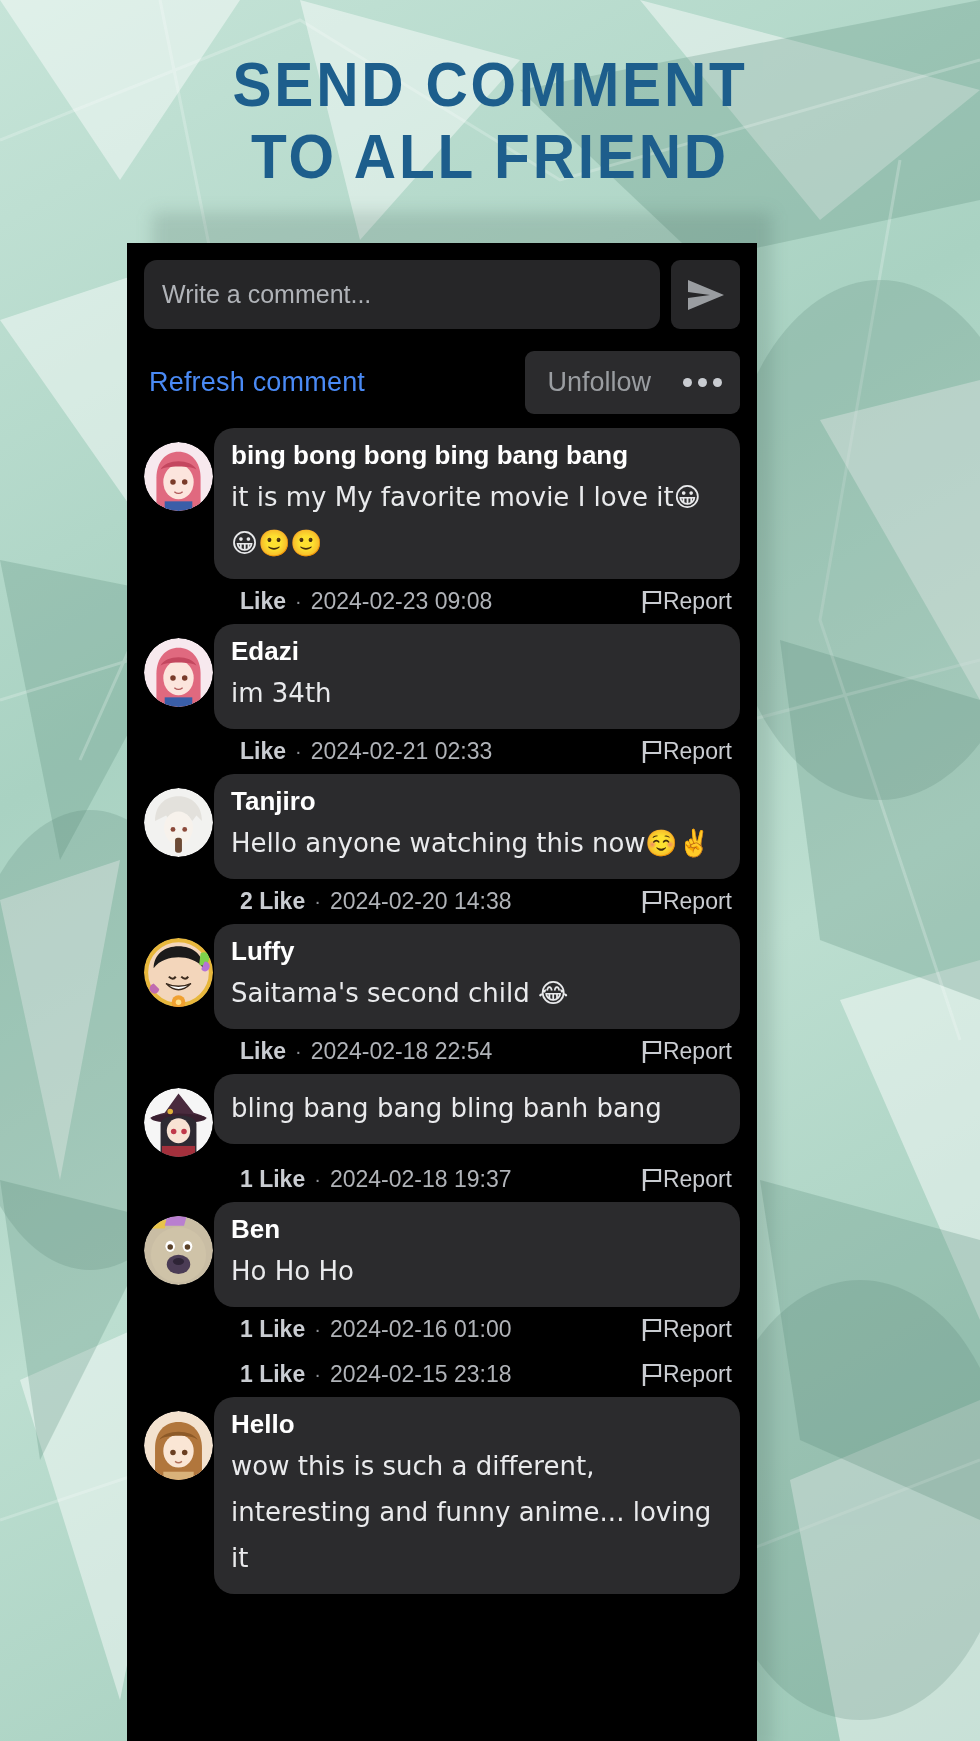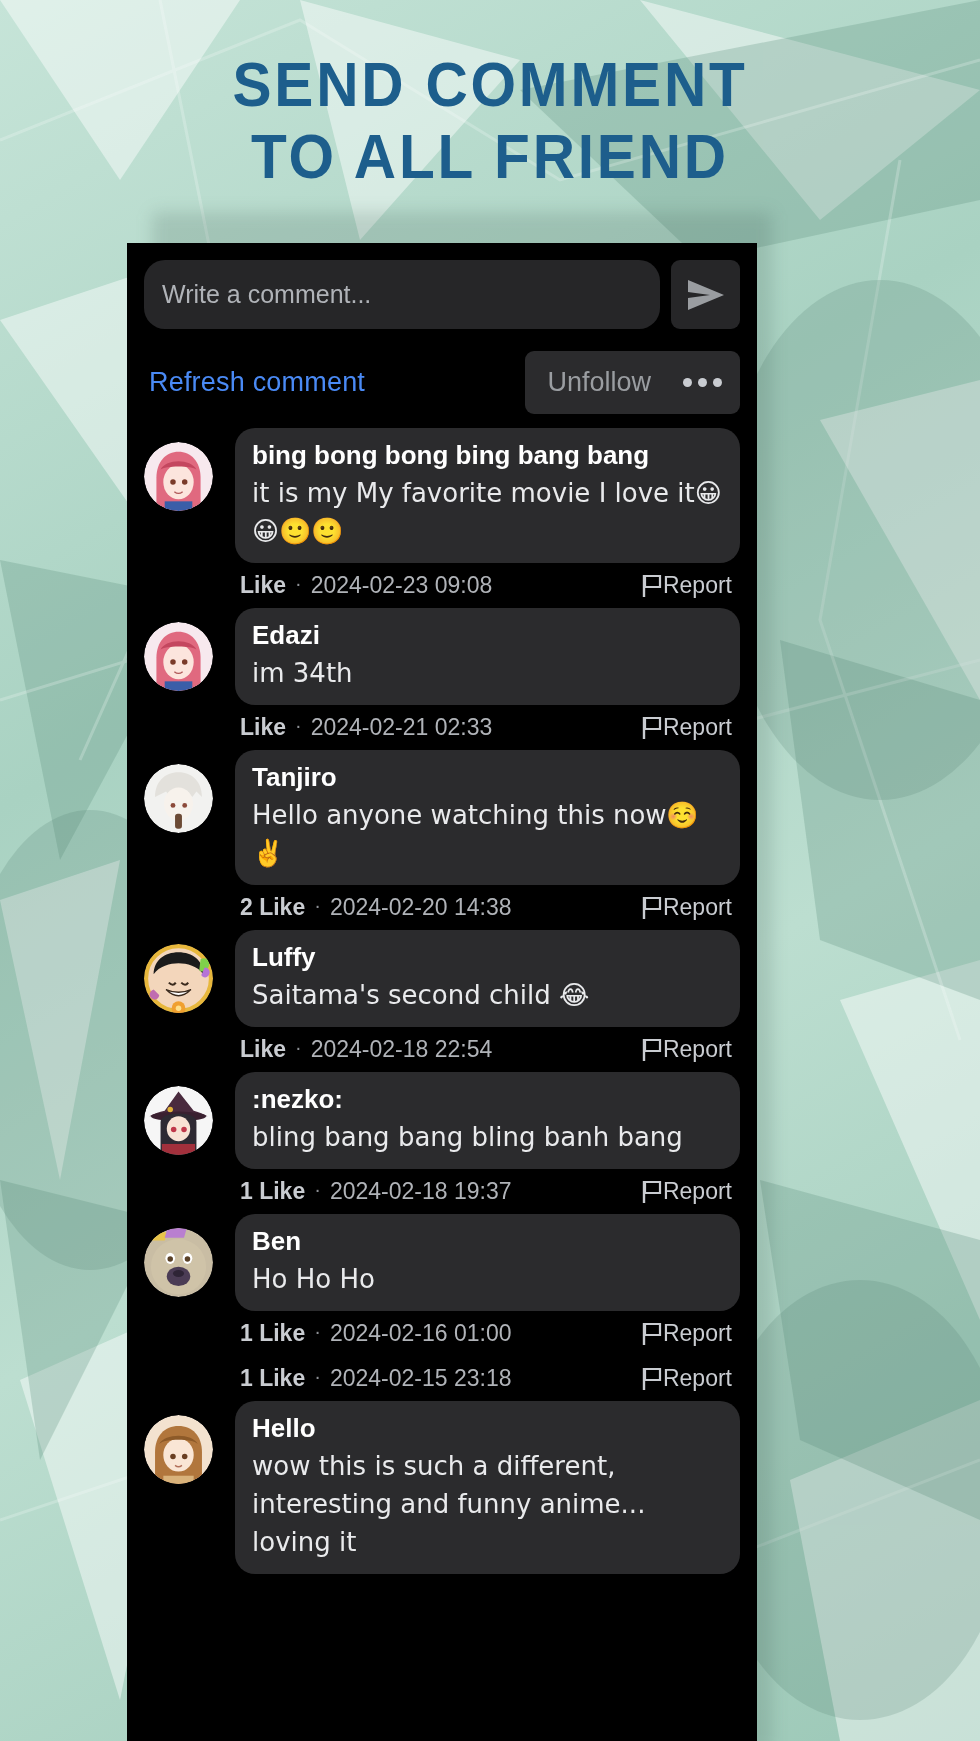--- a/index.html
+++ b/index.html
@@ -57,21 +57,21 @@
   .composer {
     display:flex;
     gap:11px;
     padding:17px 17px 0 17px;
   }
   .comment-input {
     flex:1;
     height:69px;
     background:#262628;
     border:none;
-    border-radius:21px;
+    border-radius:13px;
     color:#e4e6eb;
     font-family:"Liberation Sans", sans-serif;
     font-size:25px;
     padding:0 18px;
     outline:none;
   }
   .comment-input::placeholder { color:#b0b3b8; }
   .send-btn {
     width:69px; height:69px;
     background:#262628;
@@ -109,21 +109,21 @@
   .unfollow-label {
     color:#9a9da1;
     font-size:27px;
   }
   .dots { display:flex; gap:6px; align-items:center; }
   .dots i { width:9px; height:9px; border-radius:50%; background:#c9ccd1; display:block; }
 
   
   .comment-list { padding:14px 0 0 0; }
   .comment { padding:0 17px; }
-  .comment-main { display:flex; align-items:flex-start; gap:22px; }
+  .comment-main { display:flex; align-items:flex-start; gap:1px; }
 
   .avatar {
     width:69px; height:69px;
     border-radius:50%;
     flex:0 0 69px;
     margin-top:14px;
     position:relative;
     overflow:hidden;
     background:#2a2a2c;
   }
@@ -140,31 +140,31 @@
   .bubble .name {
     color:#ffffff;
     font-weight:bold;
     font-size:26px;
     line-height:33px;
     margin-bottom:2px;
   }
   .bubble .body {
     color:#e9eaec;
     font-size:26px;
-    line-height:38px;
+    line-height:46px;
     word-wrap:break-word;
   }
 
   .meta {
     display:flex;
     align-items:center;
     justify-content:space-between;
     padding:9px 8px 9px 96px;
   }
-  .meta-left { display:flex; gap:9px; font-size:23px; }
+  .meta-left { display:flex; align-items:center; gap:9px; font-size:23px; }
   .meta-like { color:#c9ccd1; font-weight:bold; }
   .meta-dot { color:#8d9095; font-size:20px; }
   .meta-time { color:#b0b3b8; }
   .report {
     display:flex; align-items:center; gap:0;
     color:#c9ccd1; font-size:23px;
     background:none; border:none; cursor:pointer;
     font-family:"Liberation Sans", sans-serif;
     padding:0;
   }
@@ -393,21 +393,20 @@
             <ellipse cx="50" cy="44" rx="40" ry="7" fill="#3a2030"></ellipse>
             <circle cx="38" cy="34" r="4" fill="#e0b23a"></circle>
             <path d="M24 52c0-8 12-12 26-12s26 4 26 12v48H24z" fill="#2e2a33"></path>
             <ellipse cx="50" cy="62" rx="17" ry="18" fill="#f8e2d4"></ellipse>
             <circle cx="43" cy="63" r="4" fill="#c0384a"></circle>
               <circle cx="58" cy="63" r="4" fill="#c0384a"></circle>
             <rect x="26" y="84" width="48" height="16" fill="#a3303c"></rect>
           </svg>
         </div>
         <div class="bubble">
-          <div class="name">:nezko:</div>
           <div class="body emoji">bling bang bang bling banh bang</div>
         </div>
       </div>
       <div class="meta">
         <div class="meta-left">
           <span class="meta-like">1 Like</span>
           <span class="meta-dot">·</span>
           <span class="meta-time">2024-02-18 19:37</span>
         </div>
         <button class="report">

